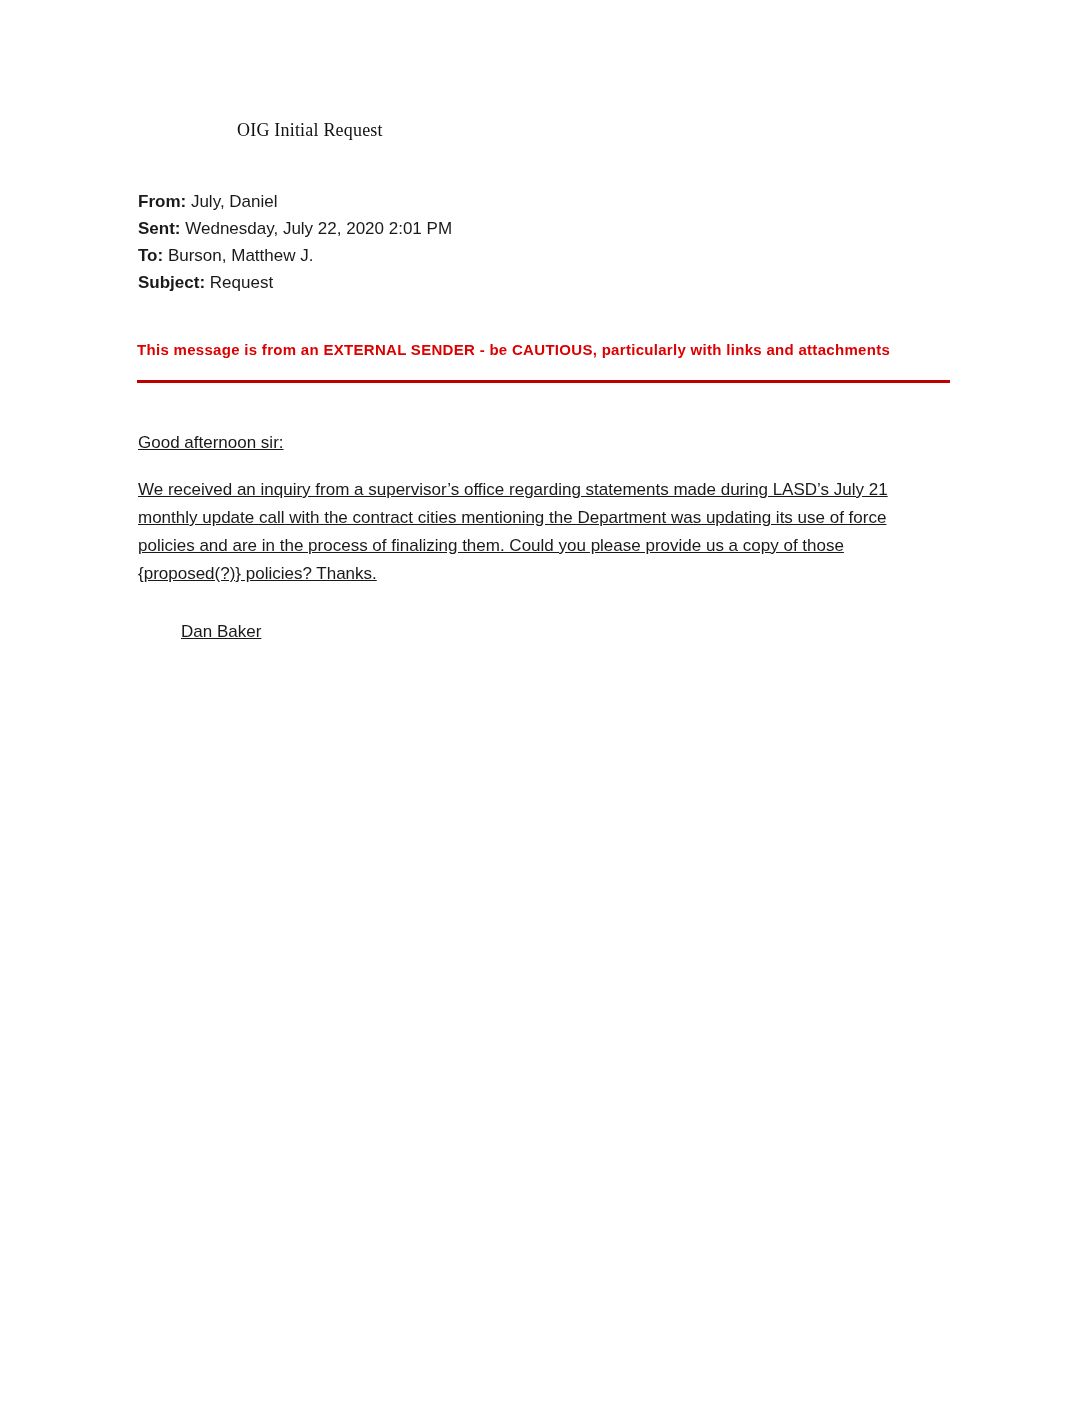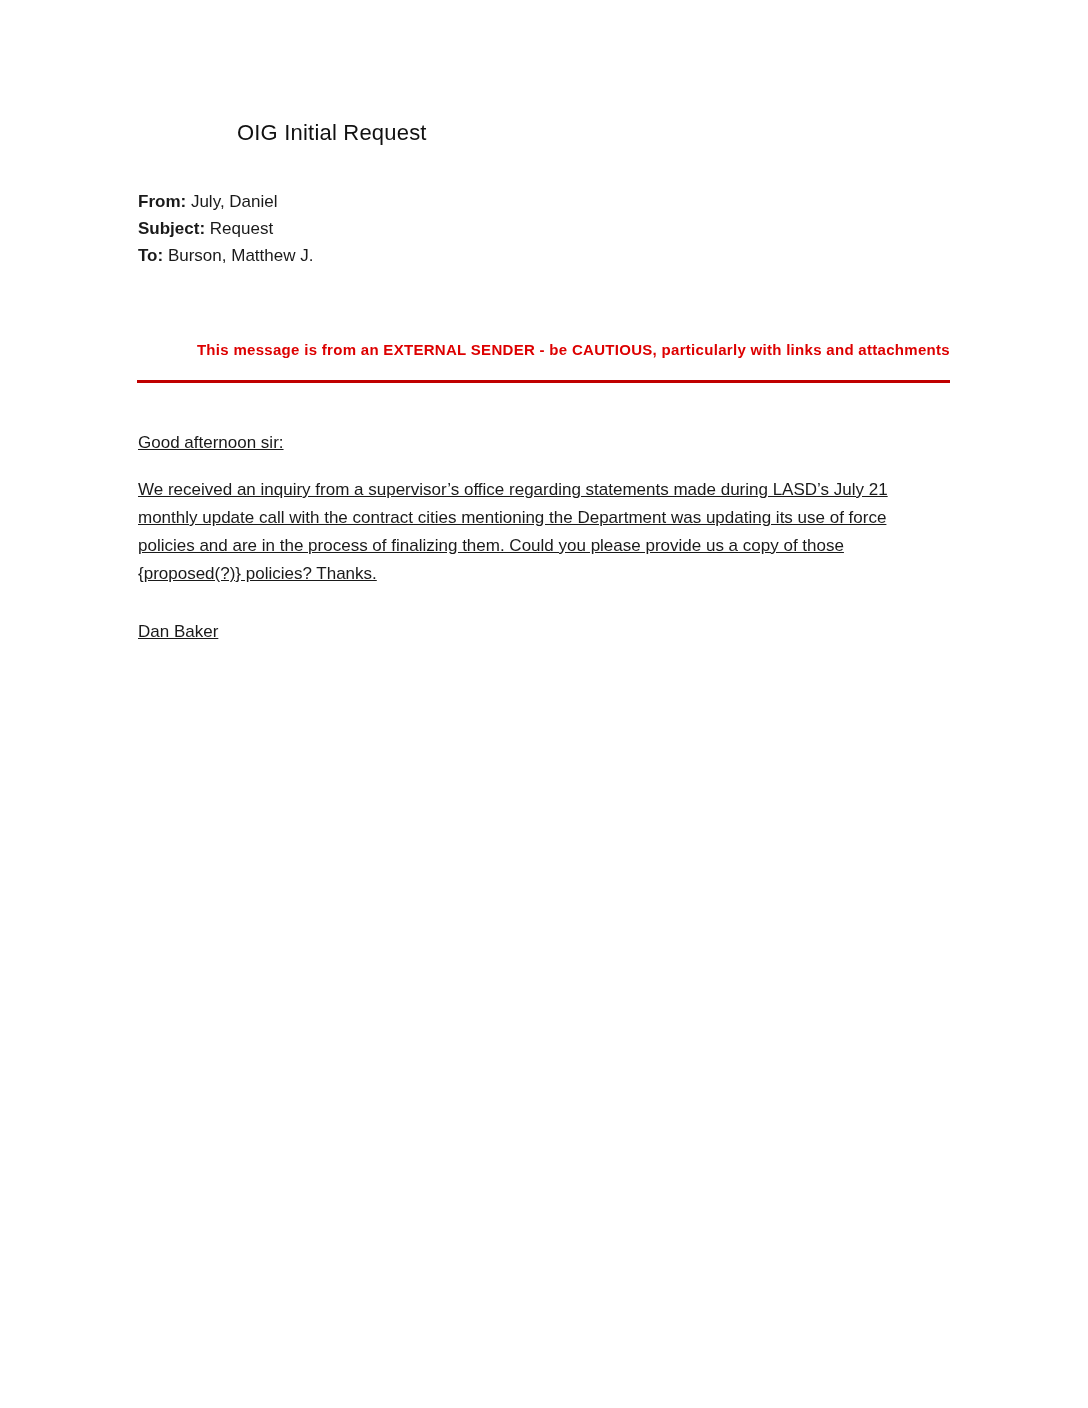--- a/index.html
+++ b/index.html
@@ -13,42 +13,43 @@
     height: 1408px;
     background: #ffffff;
     font-family: "Liberation Sans", sans-serif;
     color: #1a1a1a;
     overflow: hidden;
   }
   .doc-title {
     position: absolute;
     left: 237px;
     top: 120px;
-    font-size: 22px;
+    font-size: 18px;
     font-weight: 500;
     letter-spacing: 0.2px;
     color: #111111;
+    font-family: Liberation Serif, serif;
   }
   .email-headers {
     position: absolute;
     left: 138px;
     top: 188px;
     font-size: 17px;
     line-height: 27px;
   }
   .email-headers .hdr-label {
     font-weight: bold;
     margin-top: 45px;
   }
   .warning-banner {
     position: absolute;
     left: 137px;
     top: 341px;
     width: 813px;
-    text-align: right;
+    text-align: left;
     font-size: 15px;
     font-weight: bold;
     letter-spacing: 0.3px;
     color: var(--warning-red, #dd0000);
   }
   .warning-divider {
     position: absolute;
     left: 137px;
     top: 380px;
     width: 813px;
@@ -58,41 +59,45 @@
   .body-text {
     position: absolute;
     left: 138px;
     font-size: 17px;
     line-height: 28px;
     color: #1a1a1a;
     text-decoration: underline;
   }
   .greeting   { top: 429px; }
   .paragraph  { top: 476px; width: 790px; }
-  .signature  { top: 618px; }
+  .signature  { top: 618px; margin-left: 43px; }
 </style>
 </head>
 <body>
 
 <div class="page">
 
   <div class="doc-title">OIG Initial Request</div>
 
   <div class="email-headers">
     <div>
       <span class="hdr-label">From:</span>
       <span>July, Daniel</span>
     </div>
     <div>
-      <span class="hdr-label">Subject:</span>
-      <span>Request</span>
+      <span class="hdr-label">Sent:</span>
+      <span>Wednesday, July 22, 2020 2:01 PM</span>
     </div>
     <div>
       <span class="hdr-label">To:</span>
       <span>Burson, Matthew J.</span>
+    </div>
+    <div>
+      <span class="hdr-label">Subject:</span>
+      <span>Request</span>
     </div>
   </div>
 
   <div class="warning-banner">This message is from an EXTERNAL SENDER - be CAUTIOUS, particularly with links and attachments</div>
 
   <div class="warning-divider"></div>
 
   <div class="body-text greeting">Good afternoon sir:</div>
 
   <div class="body-text paragraph">We received an inquiry from a supervisor’s office regarding statements made during LASD’s July 21 monthly update call with the contract cities mentioning the Department was updating its use of force policies and are in the process of finalizing them. Could you please provide us a copy of those {proposed(?)} policies? Thanks.</div>

